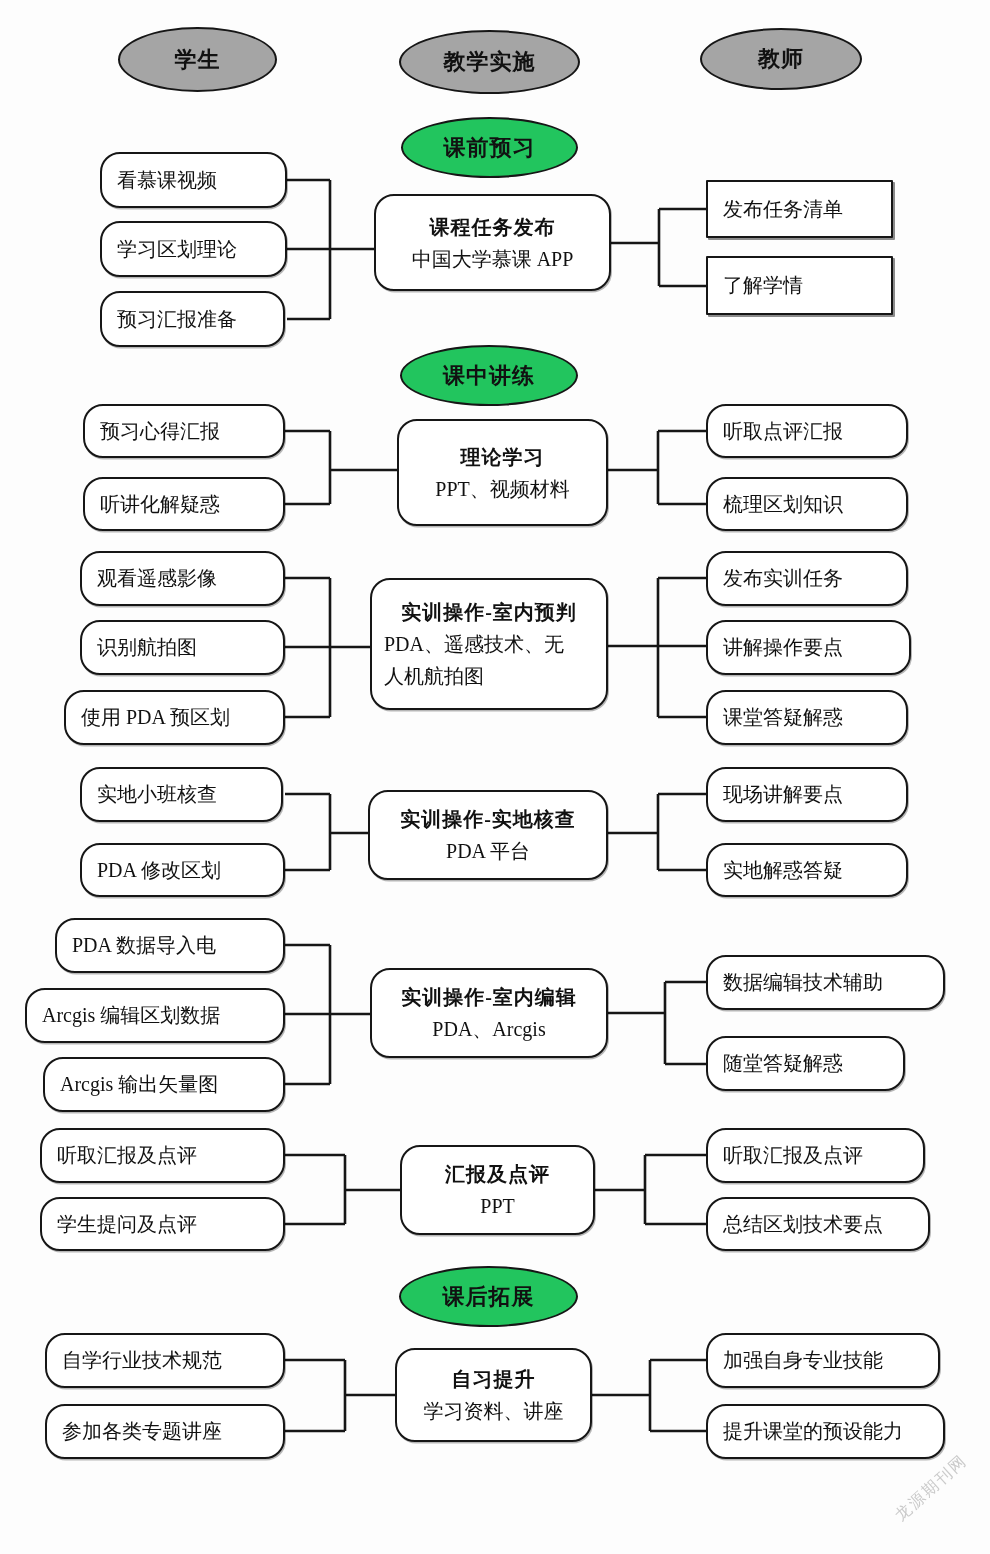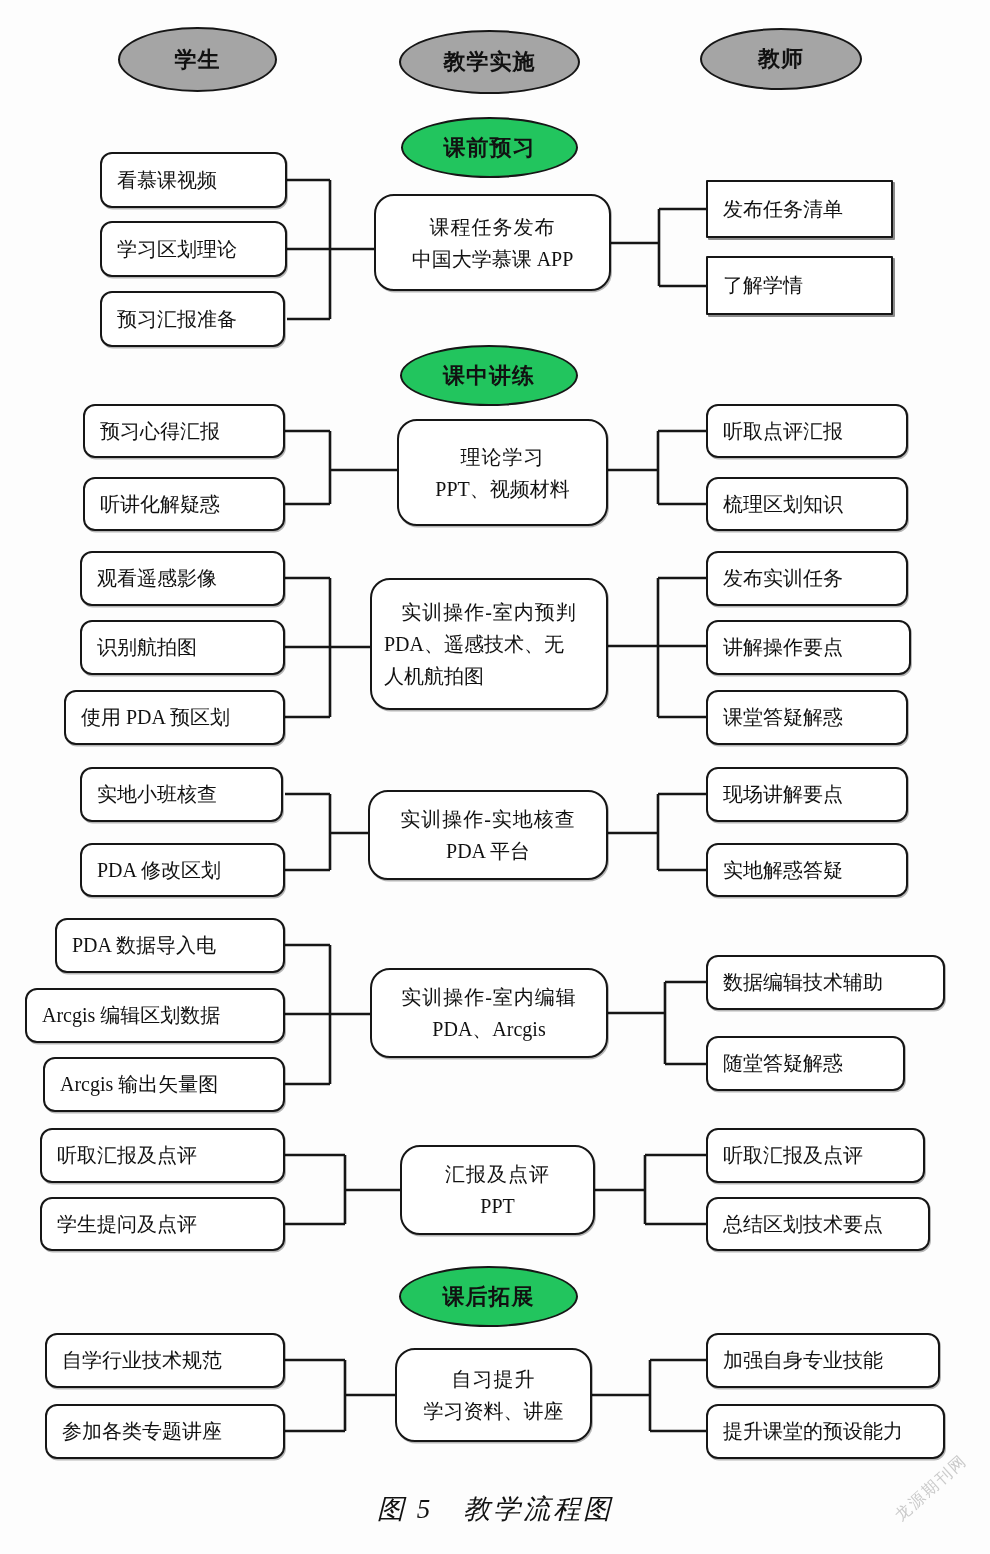--- a/index.html
+++ b/index.html
@@ -3,34 +3,34 @@
 <meta charset="utf-8">
 <style>
   html,body{margin:0;padding:0;background:#ffffff;}
   .canvas{
     position:relative;width:990px;height:1554px;background:#fdfdfd;overflow:hidden;
     font-family:"Liberation Serif","DejaVu Serif",serif;color:#111;
   }
   .wires{position:absolute;left:0;top:0;}
   .box{
     position:absolute;box-sizing:border-box;background:#ffffff;
-    border:2.3px solid #161616;border-radius:12px;
+    border:2.3px solid #161616;border-radius:20px;
     display:flex;align-items:center;padding:0 15px;
     font-size:20px;white-space:nowrap;
     box-shadow:1px 1.5px 0 rgba(0,0,0,0.28);
   }
   .rect{border-radius:1px;box-shadow:2px 2px 0 rgba(0,0,0,0.45);}
   .mid{
     position:absolute;box-sizing:border-box;background:#ffffff;
     border:2.3px solid #161616;border-radius:20px;
     display:flex;flex-direction:column;justify-content:center;align-items:center;
     text-align:center;font-size:20px;line-height:1.6;padding:4px 12px;
     box-shadow:1px 1.5px 0 rgba(0,0,0,0.28);
   }
-  .mid-title{font-weight:normal;letter-spacing:1px;}
+  .mid-title{font-weight:bold;letter-spacing:1px;}
   .sub-left{align-self:flex-start;text-align:left;}
   .ell{
     position:absolute;box-sizing:border-box;border:2.5px solid #161616;border-radius:50%;
     display:flex;align-items:center;justify-content:center;
     font-weight:bold;font-size:22px;letter-spacing:1px;
   }
   .head-ell{background:#a5a5a5;}
   .phase-ell{background:#22c55e;}
   .caption{
     position:absolute;left:0;right:0;top:1491px;text-align:center;
@@ -135,16 +135,15 @@
 
   <div class="box" style="left:45px;top:1333px;width:240px;height:55px">自学行业技术规范</div>
   <div class="box" style="left:45px;top:1404px;width:240px;height:55px">参加各类专题讲座</div>
   <div class="mid" style="left:395px;top:1348px;width:197px;height:94px">
     <div class="mid-title">自习提升</div>
     <div class="mid-sub">学习资料、讲座</div>
   </div>
   <div class="box" style="left:706px;top:1333px;width:234px;height:55px">加强自身专业技能</div>
   <div class="box" style="left:706px;top:1404px;width:239px;height:55px">提升课堂的预设能力</div>
 
-  <div class="caption">图 5　教学流程图</div>
   <div class="watermark">龙源期刊网</div>
 
 </div>
 
 </body></html>

